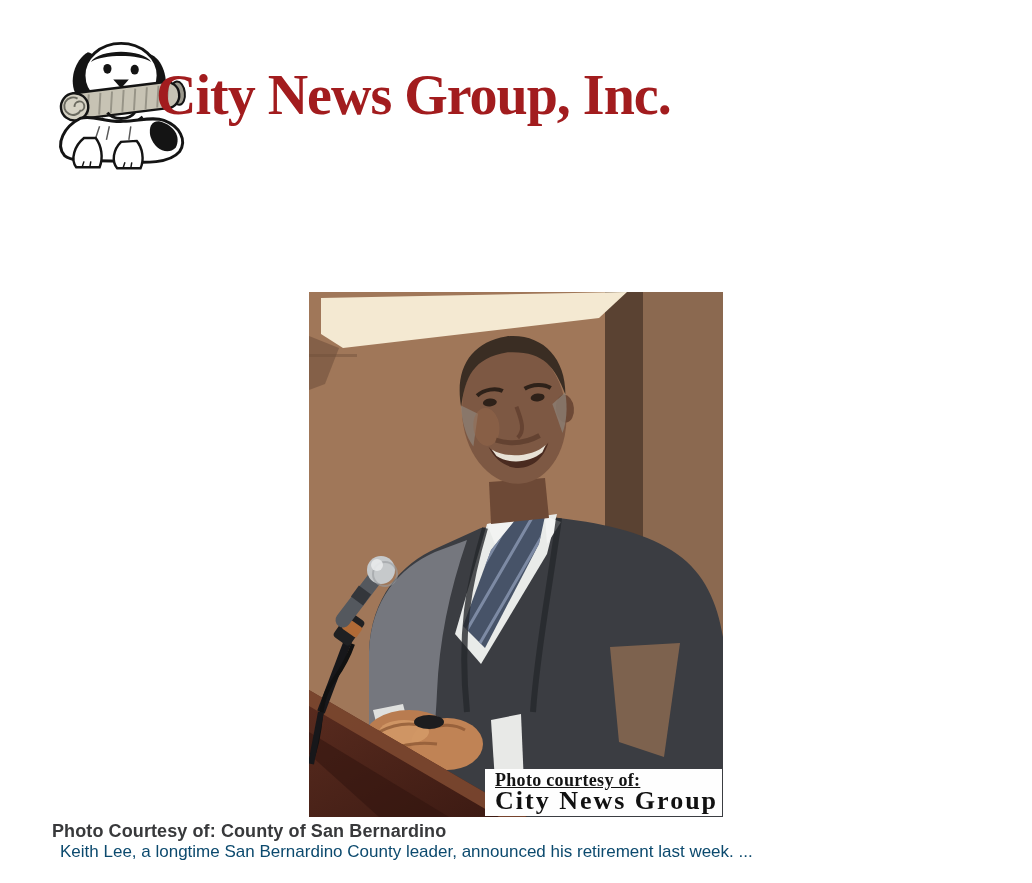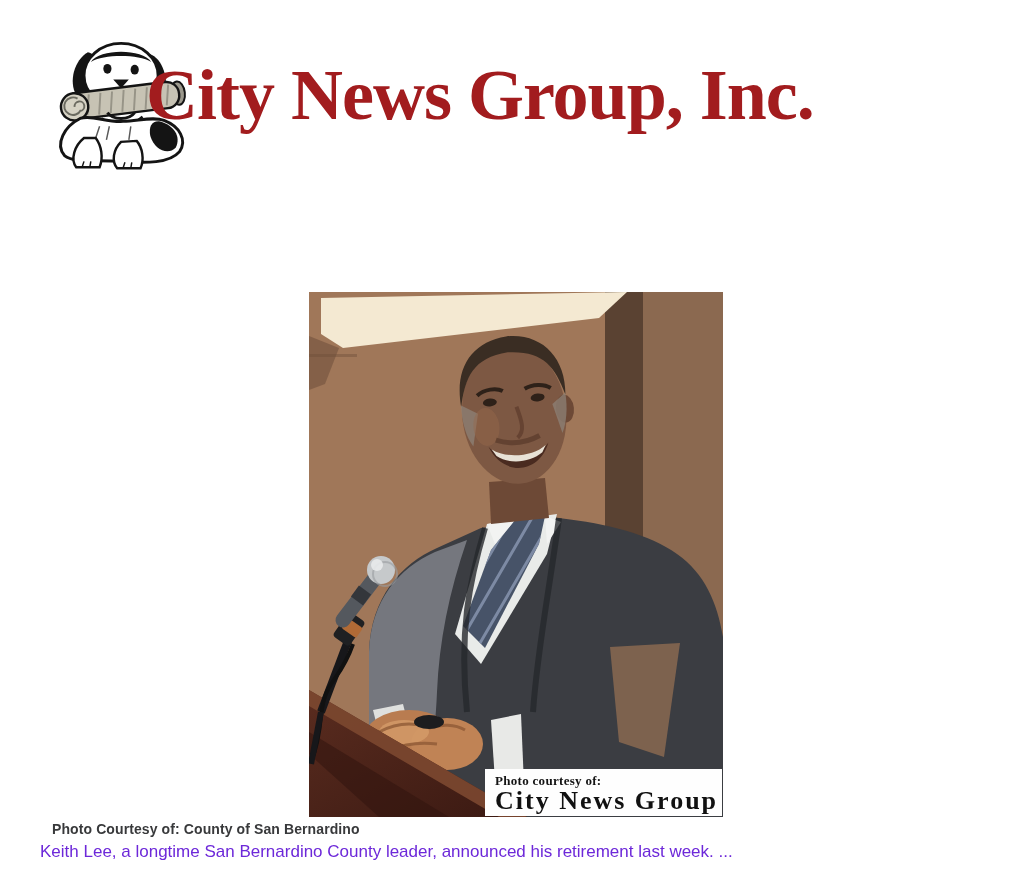--- a/index.html
+++ b/index.html
@@ -5,59 +5,59 @@
   * { margin:0; padding:0; box-sizing:border-box; }
   html,body { width:1032px; height:883px; background:#ffffff; overflow:hidden; }
   body { font-family:"Liberation Sans", sans-serif; position:relative; }
 
   .page { position:absolute; inset:0; background:#ffffff; }
 
   
   .masthead { position:absolute; left:0; top:0; width:1032px; height:185px; }
   .dog-logo { position:absolute; left:45px; top:24px; width:156px; height:148px; }
   .logo-text {
-    position:absolute; left:146px; top:55px;
+    position:absolute; left:156px; top:55px;
     font-family:"Liberation Serif", serif; font-weight:bold;
-    font-size:72px; line-height:80px; letter-spacing:-1px;
+    font-size:56px; line-height:80px; letter-spacing:-1px;
     color:#a21c1e; white-space:nowrap;
   }
 
   
   .headline {
     position:absolute; left:0; top:210px; width:1032px;
     text-align:center; font-weight:bold; font-size:33px; letter-spacing:-0.5px;
     color:#2d3136;
   }
 
   
   .photo { position:absolute; left:309px; top:292px; width:414px; height:525px; }
   .photo svg { display:block; width:414px; height:525px; }
   .watermark {
     position:absolute; right:1px; bottom:1px; width:237px; height:47px;
     background:#fefefe; overflow:hidden;
   }
   .watermark .wm1 {
     font-family:"Liberation Serif", serif; font-weight:bold;
-    font-size:13px; line-height:15px; letter-spacing:0.3px;
-    color:#141414; margin:4px 0 0 10px;
+    font-size:18px; line-height:15px; letter-spacing:0.3px;
+    color:#141414; margin:4px 0 0 10px;text-decoration:underline;
   }
   .watermark .wm2 {
     font-family:"Liberation Serif", serif; font-weight:600;
     font-size:26px; line-height:26px; letter-spacing:2px;
     color:#111111; margin:0 0 12px 10px; white-space:nowrap;
   }
 
   
   .photo-credit {
     position:absolute; left:52px; top:821px;
-    font-size:14px; font-weight:bold; color:#38393b; letter-spacing:0.1px;
+    font-size:18px; font-weight:bold; color:#38393b; letter-spacing:0.1px;
   }
   .summary {
-    position:absolute; left:40px; top:842px;
-    font-size:17px; color:#6d28d9;
+    position:absolute; left:60px; top:842px;
+    font-size:17px; color:#0c4a6e;
   }
 </style>
 </head>
 <body>
 
 <div class="page">
 
   <header class="masthead">
     <span class="dog-logo">
       <svg viewBox="0 0 160 150" width="156" height="148" aria-hidden="true">

